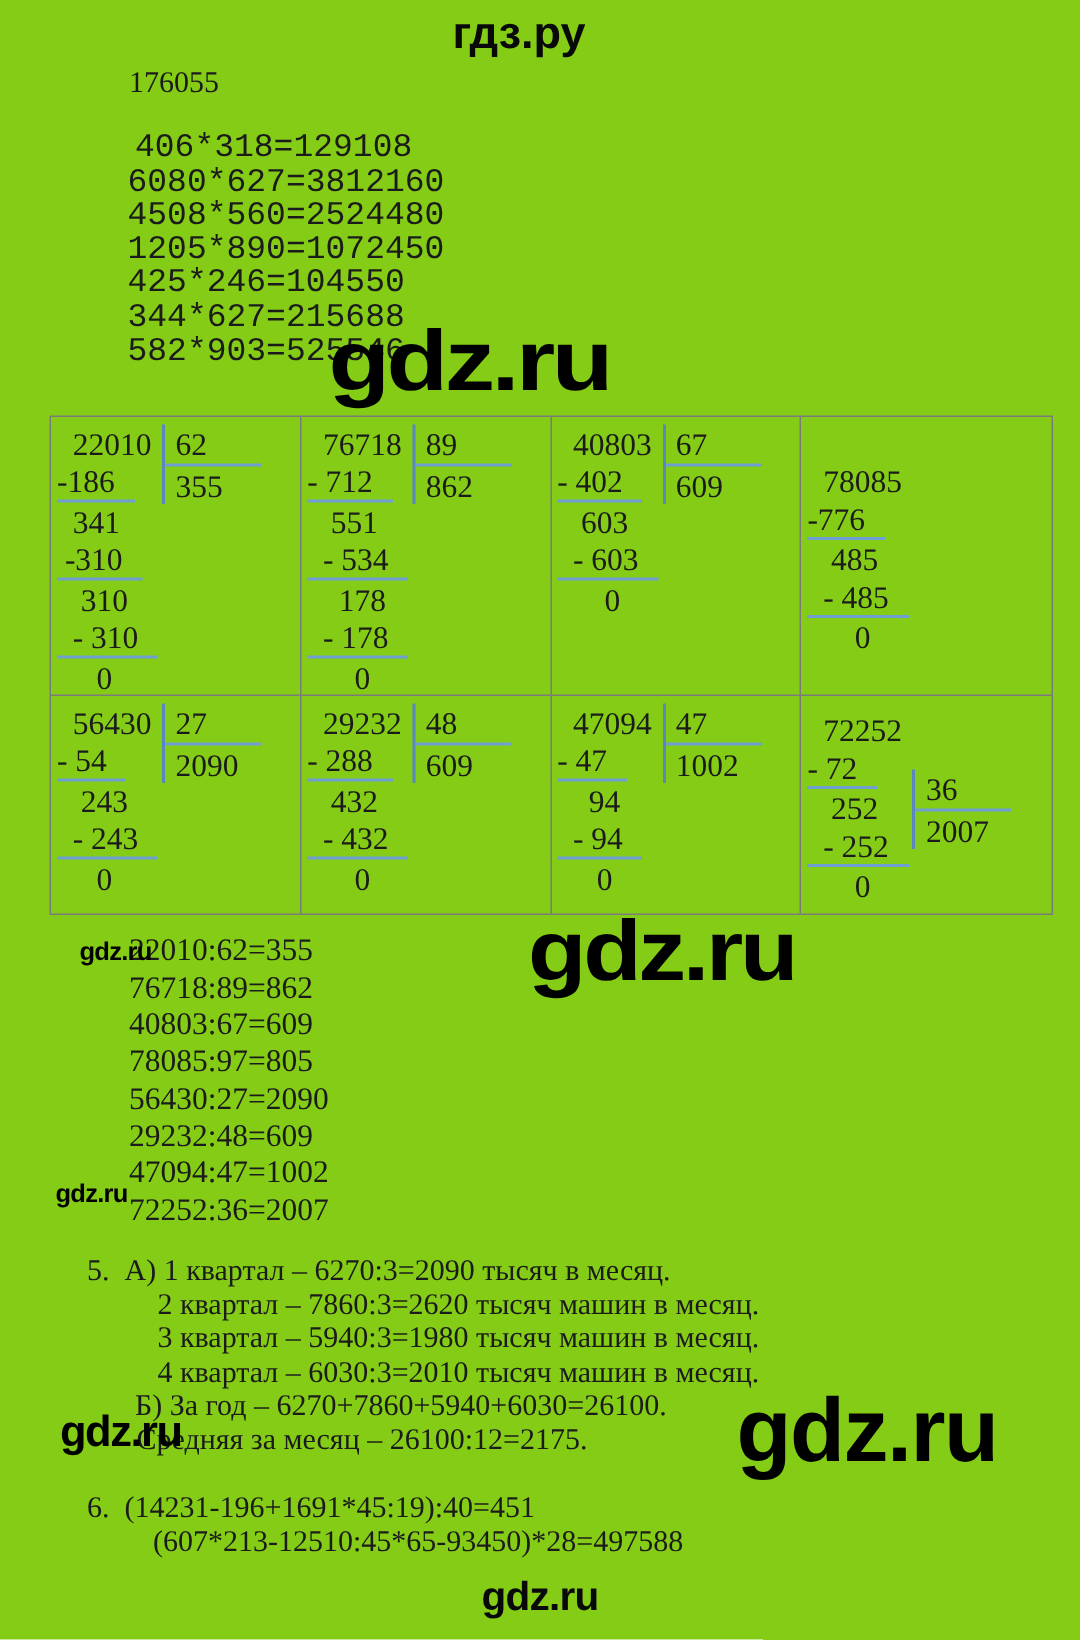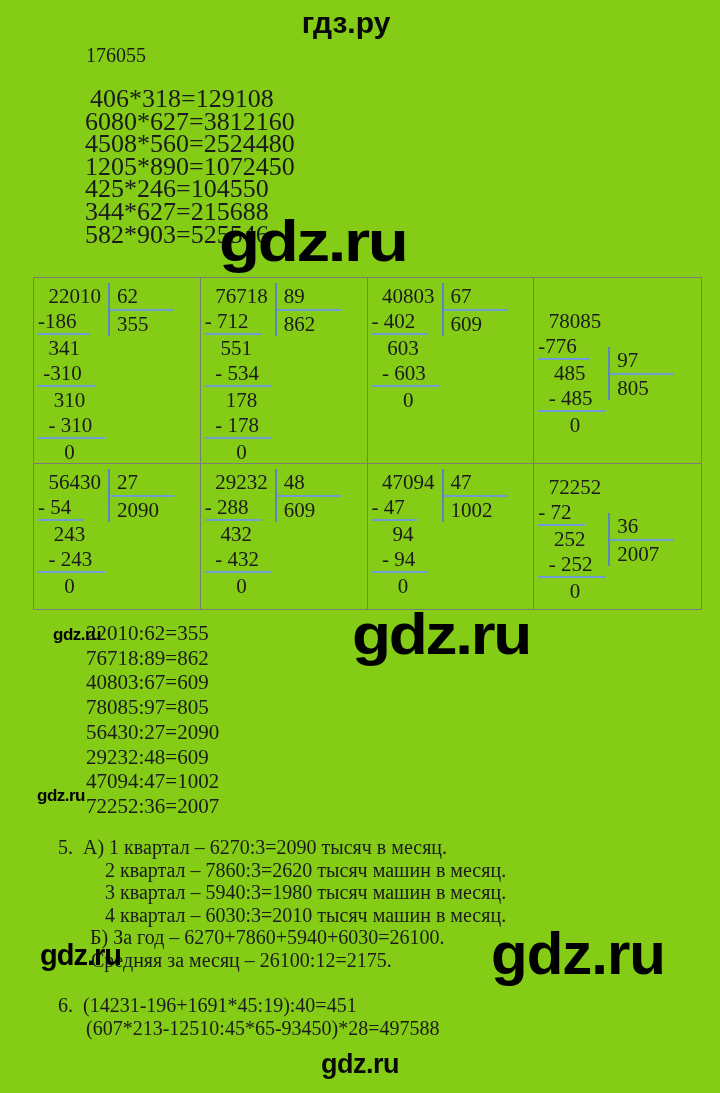--- a/index.html
+++ b/index.html
@@ -10,21 +10,21 @@
   .site-header{position:absolute;top:6px;left:0;right:0;text-align:center;
     font-family:"Liberation Sans",sans-serif;font-weight:700;font-size:30px;
     transform:translateX(-14px);color:#090909;}
   .site-footer{position:absolute;top:1049px;left:0;right:0;text-align:center;
     font-family:"Liberation Sans",sans-serif;font-weight:700;font-size:27px;
     letter-spacing:-0.5px;color:#090909;}
 
   .problem-number{position:absolute;left:86px;top:44px;font-size:20px;}
 
   
-  .mult-list{position:absolute;left:85px;top:88px;font-size:26px;line-height:22.6px;white-space:pre;}
+  .mult-list{position:absolute;left:85px;top:88px;font-size:22px;line-height:22.6px;white-space:pre;font-family:Liberation Mono, monospace;}
   .mult-line-0{padding-left:5px;}
 
   
   .wm{position:absolute;font-family:"Liberation Sans",sans-serif;font-weight:700;
       color:#000;white-space:nowrap;z-index:5;line-height:1;}
   #wm-top{left:219px;top:213px;font-size:57px;letter-spacing:-2px;transform:scaleX(1.18);transform-origin:left top;}
   #wm-mid{left:352px;top:606px;font-size:57px;letter-spacing:-2px;transform:scaleX(1.12);transform-origin:left top;}
   #wm-bottom-right{left:491px;top:924px;font-size:60px;letter-spacing:-1px;}
   #wm-small-1{left:53px;top:626px;font-size:17px;font-weight:600;letter-spacing:-0.5px;}
   #wm-small-2{left:37px;top:787px;font-size:17px;font-weight:600;letter-spacing:-0.5px;}
@@ -50,40 +50,40 @@
   .results{position:absolute;left:86px;top:621px;font-size:21px;line-height:24.7px;white-space:pre;}
 
   
   .p5{position:absolute;left:58px;top:836px;font-size:20px;line-height:22.5px;white-space:pre;}
   .p5-line-1,.p5-line-2,.p5-line-3{margin-left:47px;}
   .p5-line-4{margin-left:32px;}
   .p5-line-5{margin-left:33px;}
 
   
   .p6{position:absolute;left:58px;top:994px;font-size:20px;line-height:22.5px;white-space:pre;}
-  .p6-line-1{margin-left:28px;text-align:center;}
+  .p6-line-1{margin-left:44px;text-align:center;}
 </style>
 </head>
 <body>
 
 <div id="page">
 
   <div class="site-header">гдз.ру</div>
 
   <div class="problem-number">176055</div>
 
   <div class="mult-list"><div class="mult-line mult-line-0">406*318=129108</div><div class="mult-line mult-line-1">6080*627=3812160</div><div class="mult-line mult-line-2">4508*560=2524480</div><div class="mult-line mult-line-3">1205*890=1072450</div><div class="mult-line mult-line-4">425*246=104550</div><div class="mult-line mult-line-5">344*627=215688</div><div class="mult-line mult-line-6">582*903=525546</div></div>
 
   <div class="wm" id="wm-top">gdz.ru</div>
 
   <div class="grid">
     <div class="div-cell division"><div class="dleft"><div class="dstep"><span>  22010</span></div><div class="dstep"><span class="u">-186</span></div><div class="dstep"><span>  341</span></div><div class="dstep"><span class="u"> -310</span></div><div class="dstep"><span>   310</span></div><div class="dstep"><span class="u">  - 310</span></div><div class="dstep"><span>     0</span></div></div><div class="dright"><div class="divisor">62</div><div class="quotient">355</div></div></div>
     <div class="div-cell division"><div class="dleft"><div class="dstep"><span>  76718</span></div><div class="dstep"><span class="u">- 712</span></div><div class="dstep"><span>   551</span></div><div class="dstep"><span class="u">  - 534</span></div><div class="dstep"><span>    178</span></div><div class="dstep"><span class="u">  - 178</span></div><div class="dstep"><span>      0</span></div></div><div class="dright"><div class="divisor">89</div><div class="quotient">862</div></div></div>
     <div class="div-cell division"><div class="dleft"><div class="dstep"><span>  40803</span></div><div class="dstep"><span class="u">- 402</span></div><div class="dstep"><span>   603</span></div><div class="dstep"><span class="u">  - 603</span></div><div class="dstep"><span>      0</span></div></div><div class="dright"><div class="divisor">67</div><div class="quotient">609</div></div></div>
-    <div class="div-cell division"><div class="dleft"><div class="dstep"><span>  78085</span></div><div class="dstep"><span class="u">-776</span></div><div class="dstep"><span>   485</span></div><div class="dstep"><span class="u">  - 485</span></div><div class="dstep"><span>      0</span></div></div><div class="dright"><div class="divisor">97</div><div class="quotient">805</div></div></div>
+    <div class="div-cell division"><div class="dleft"><div class="dstep"><span>  78085</span></div><div class="dstep"><span class="u">-776</span></div><div class="dstep"><span>   485</span></div><div class="dstep"><span class="u">  - 485</span></div><div class="dstep"><span>      0</span></div></div></div>
     <div class="div-cell division"><div class="dleft"><div class="dstep"><span>  56430</span></div><div class="dstep"><span class="u">- 54</span></div><div class="dstep"><span>   243</span></div><div class="dstep"><span class="u">  - 243</span></div><div class="dstep"><span>     0</span></div></div><div class="dright"><div class="divisor">27</div><div class="quotient">2090</div></div></div>
     <div class="div-cell division"><div class="dleft"><div class="dstep"><span>  29232</span></div><div class="dstep"><span class="u">- 288</span></div><div class="dstep"><span>   432</span></div><div class="dstep"><span class="u">  - 432</span></div><div class="dstep"><span>      0</span></div></div><div class="dright"><div class="divisor">48</div><div class="quotient">609</div></div></div>
     <div class="div-cell division"><div class="dleft"><div class="dstep"><span>  47094</span></div><div class="dstep"><span class="u">- 47</span></div><div class="dstep"><span>    94</span></div><div class="dstep"><span class="u">  - 94</span></div><div class="dstep"><span>     0</span></div></div><div class="dright"><div class="divisor">47</div><div class="quotient">1002</div></div></div>
     <div class="div-cell division"><div class="dleft"><div class="dstep"><span>  72252</span></div><div class="dstep"><span class="u">- 72</span></div><div class="dstep"><span>   252</span></div><div class="dstep"><span class="u">  - 252</span></div><div class="dstep"><span>      0</span></div></div><div class="dright"><div class="divisor">36</div><div class="quotient">2007</div></div></div>
   </div>
 
   <div class="wm" id="wm-mid">gdz.ru</div>
   <div class="wm" id="wm-small-1">gdz.ru</div>
   <div class="wm" id="wm-small-2">gdz.ru</div>
 

